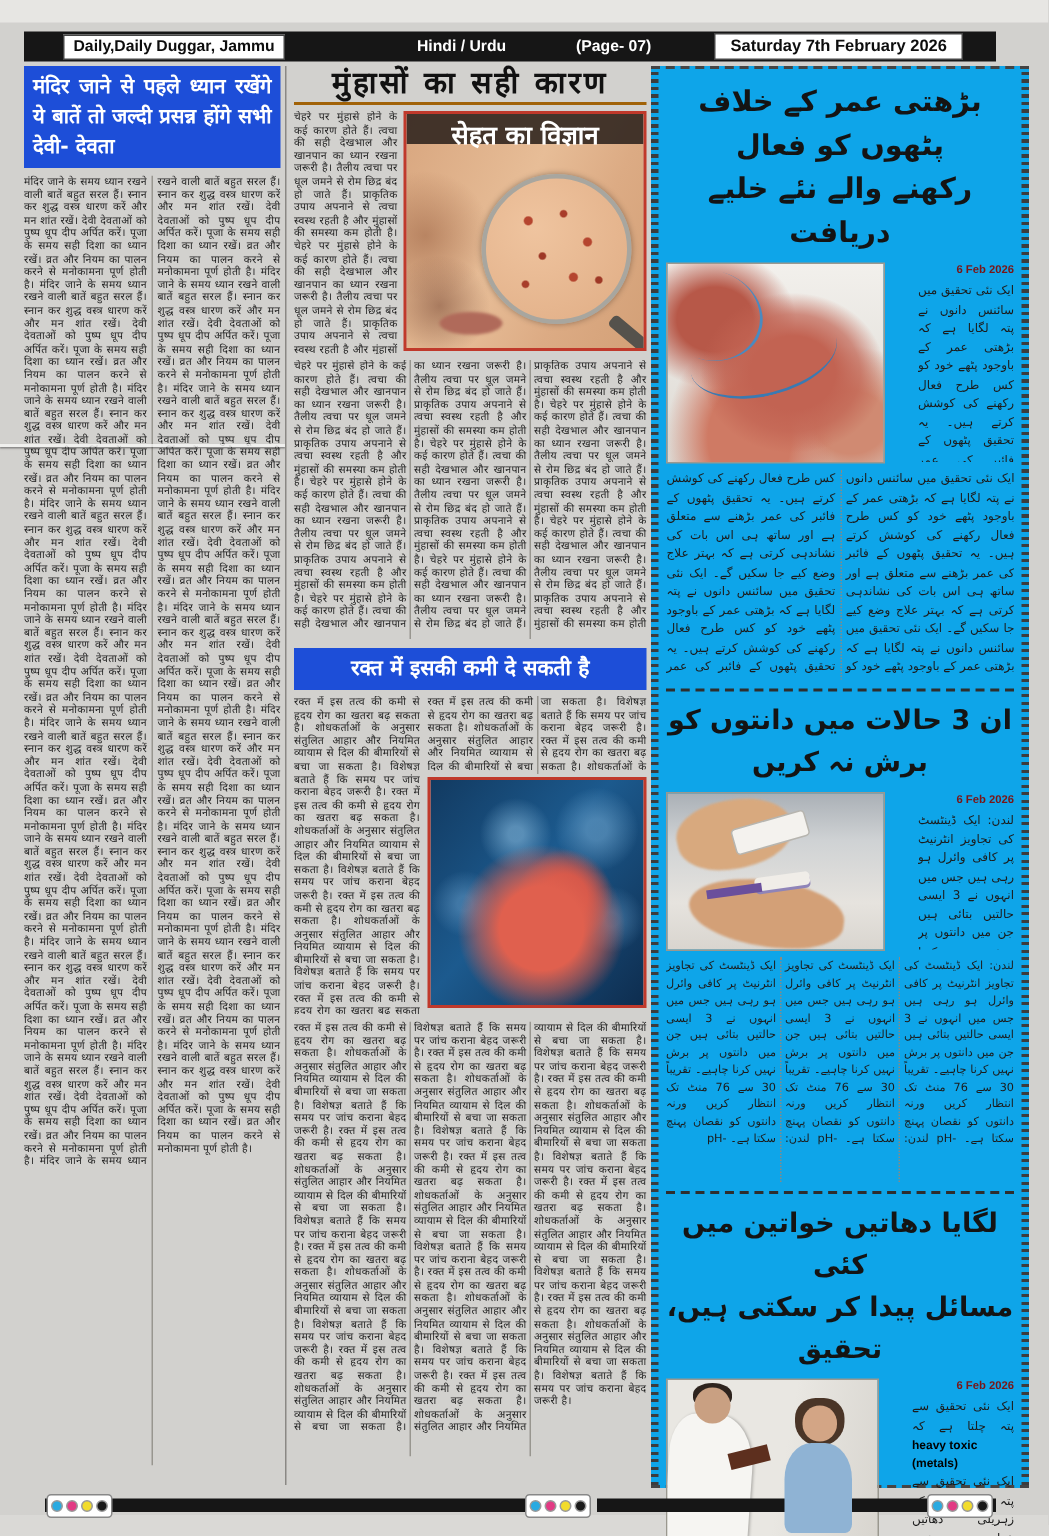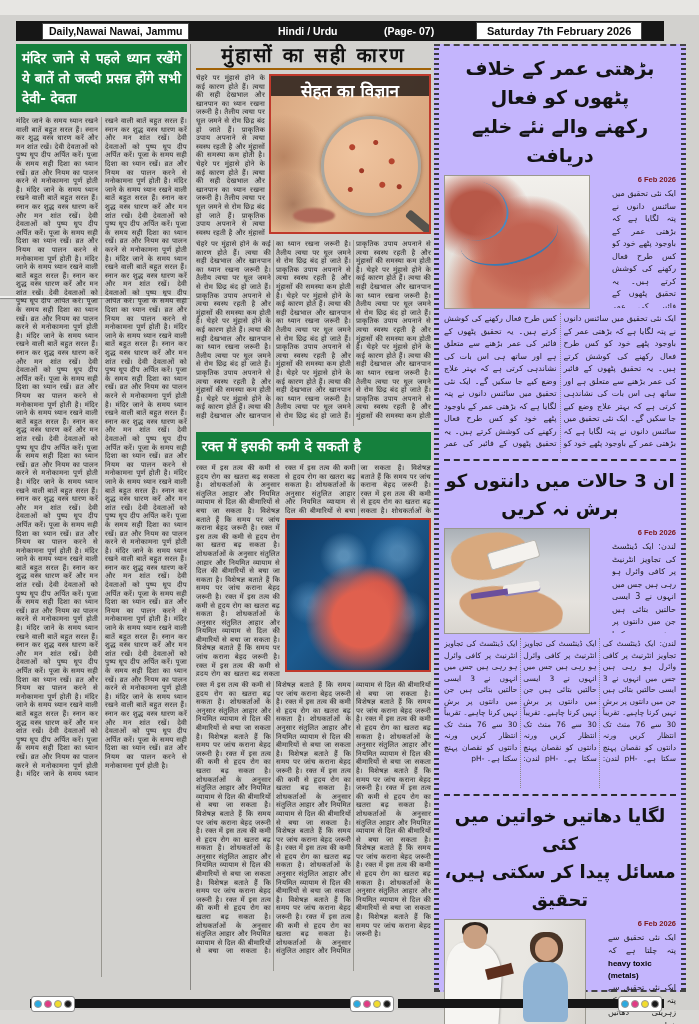--- a/index.html
+++ b/index.html
@@ -16,21 +16,21 @@
   .hdr-lang{left:262px;top:3px;color:#fff;font:bold 10.5px/14px "Liberation Sans",sans-serif;}
   .hdr-page{left:368px;top:3px;color:#fff;font:bold 10.5px/14px "Liberation Sans",sans-serif;}
   .hdr-date{left:460px;top:1px;background:#fff;color:#0d0d0d;
             font:bold 11px/16px "Liberation Sans",sans-serif;padding:0 10px;border:1px solid #444;}
 
   
   .tiny{font-size:7px;line-height:8.6px;color:#1e1e1e;text-align:justify;
         letter-spacing:.2px;filter:blur(.35px);overflow:hidden;}
   .rule2{column-count:2;column-gap:7px;column-rule:1px solid #98968f;}
   .rule3{column-count:3;column-gap:5px;column-rule:1px solid #98968f;}
-  .blackbox{background:#15803d;color:#fff;padding:4px 6px;}
+  .blackbox{background:#1d4ed8;color:#fff;padding:4px 6px;}
 
   
   .left-sec{left:16px;top:44px;width:171px;height:946px;}
   .left-head{font-weight:bold;font-size:13.5px;line-height:20px;text-align:justify;}
   .left-body{margin-top:5px;height:860px;}
   .crease{left:0;top:296px;width:190px;height:2px;background:rgba(250,250,248,.75);
           box-shadow:0 1px 1px rgba(60,60,60,.5);}
 
   
   .mid-sec{left:190px;top:44px;width:241px;height:946px;border-left:1px solid #8a8884;
@@ -56,38 +56,38 @@
       radial-gradient(circle at 55% 25%, #a83d2a 2px, transparent 3px),
       radial-gradient(circle at 72% 45%, #b5452f 2.5px, transparent 3.5px),
       radial-gradient(circle at 40% 55%, #9e3826 2px, transparent 3px),
       radial-gradient(circle at 62% 70%, #b5452f 2.5px, transparent 3.5px),
       radial-gradient(circle at 28% 75%, #a83d2a 2px, transparent 3px),
       radial-gradient(circle at 80% 72%, #9e3826 2px, transparent 3px),
       radial-gradient(circle at 35% 35%, #efc49f, #e0ad85);}
   .glass-handle{position:absolute;right:-14px;bottom:2px;width:40px;height:9px;background:#55524c;
                 border-radius:3px;transform:rotate(40deg);}
   .mid-blockA{margin-top:4px;height:186px;}
-  .heart-head{margin-top:6px;font-weight:bold;font-size:14px;line-height:20px;}
+  .heart-head{margin-top:6px;font-weight:bold;font-size:14px;line-height:20px;text-align:center;}
   .mid-rowB{display:flex;gap:5px;margin-top:4px;height:212px;}
   .mid-colB{width:84px;height:100%;}
   .rightB{flex:1;}
   .rightB-top{height:52px;column-count:2;column-gap:5px;column-rule:1px solid #98968f;}
   .heart-img{width:142px;height:150px;border:2px solid #c0392b;margin-top:2px;
     background:
       radial-gradient(circle at 52% 66%, #e0604e 0 28px, rgba(224,96,78,.55) 42px, transparent 56px),
       radial-gradient(circle at 63% 52%, #c94f46 0 15px, transparent 32px),
       radial-gradient(circle at 40% 24%, rgba(142,192,226,.55) 0 5px, transparent 24px),
       radial-gradient(circle at 78% 22%, rgba(122,176,216,.5) 0 7px, transparent 28px),
       radial-gradient(circle at 16% 55%, rgba(112,166,210,.45) 0 5px, transparent 22px),
       radial-gradient(circle at 85% 62%, rgba(112,166,210,.4) 0 5px, transparent 22px),
       linear-gradient(130deg,#123a61 0%,#1c5a8e 45%,#0e2d4f 100%);}
   .mid-blockB2{margin-top:5px;height:290px;}
 
   
-  .urdu-sec{left:434px;top:44px;width:252px;height:948px;background:#c4b5fd;
+  .urdu-sec{left:434px;top:44px;width:252px;height:948px;background:#0ea5e9;
             padding:0 10px;box-sizing:border-box;border-top:2px dashed #444;border-bottom:2px dashed #444;}
   .urdu-sec::before,.urdu-sec::after{content:"";position:absolute;top:0;bottom:0;width:5px;
       background:repeating-linear-gradient(0deg,#3c3c3c 0 2px,transparent 2px 5px);}
   .urdu-sec::before{left:0;} .urdu-sec::after{right:0;}
   .u-head{direction:rtl;text-align:center;font-weight:bold;color:#141414;}
   .u-head1{margin-top:8px;font-size:19px;line-height:29px;}
   .u-head2{margin-top:4px;font-size:18px;line-height:28px;}
   .u-row{display:flex;gap:22px;margin-top:5px;}
   .u-img{flex:none;border:1px solid #9a988f;}
   .u-side{flex:1;direction:rtl;}
@@ -148,21 +148,21 @@
           display:flex;align-items:center;gap:2px;padding:0 2px;}
   .dot{width:8px;height:8px;border-radius:50%;border:1px solid #9a9a9a;box-sizing:border-box;}
 </style>
 </head>
 <body>
 
 <div class="abs topstrip"></div>
 <div class="abs botstrip"></div>
 
 <div class="abs hdr">
-  <span class="abs hdr-name">Daily,Nawai Nawai, Jammu</span>
+  <span class="abs hdr-name">Daily,Daily Duggar, Jammu</span>
   <span class="abs hdr-lang">Hindi / Urdu</span>
   <span class="abs hdr-page">(Page- 07)</span>
   <span class="abs hdr-date">Saturday 7th February 2026</span>
 </div>
 
 <div class="abs left-sec">
   <div class="blackbox left-head">मंदिर जाने से पहले ध्यान रखेंगे ये बातें तो जल्दी प्रसन्न होंगे सभी देवी- देवता</div>
   <div class="left-body tiny rule2">मंदिर जाने के समय ध्यान रखने वाली बातें बहुत सरल हैं। स्नान कर शुद्ध वस्त्र धारण करें और मन शांत रखें। देवी देवताओं को पुष्प धूप दीप अर्पित करें। पूजा के समय सही दिशा का ध्यान रखें। व्रत और नियम का पालन करने से मनोकामना पूर्ण होती है। मंदिर जाने के समय ध्यान रखने वाली बातें बहुत सरल हैं। स्नान कर शुद्ध वस्त्र धारण करें और मन शांत रखें। देवी देवताओं को पुष्प धूप दीप अर्पित करें। पूजा के समय सही दिशा का ध्यान रखें। व्रत और नियम का पालन करने से मनोकामना पूर्ण होती है। मंदिर जाने के समय ध्यान रखने वाली बातें बहुत सरल हैं। स्नान कर शुद्ध वस्त्र धारण करें और मन शांत रखें। देवी देवताओं को पुष्प धूप दीप अर्पित करें। पूजा के समय सही दिशा का ध्यान रखें। व्रत और नियम का पालन करने से मनोकामना पूर्ण होती है। मंदिर जाने के समय ध्यान रखने वाली बातें बहुत सरल हैं। स्नान कर शुद्ध वस्त्र धारण करें और मन शांत रखें। देवी देवताओं को पुष्प धूप दीप अर्पित करें। पूजा के समय सही दिशा का ध्यान रखें। व्रत और नियम का पालन करने से मनोकामना पूर्ण होती है। मंदिर जाने के समय ध्यान रखने वाली बातें बहुत सरल हैं। स्नान कर शुद्ध वस्त्र धारण करें और मन शांत रखें। देवी देवताओं को पुष्प धूप दीप अर्पित करें। पूजा के समय सही दिशा का ध्यान रखें। व्रत और नियम का पालन करने से मनोकामना पूर्ण होती है। मंदिर जाने के समय ध्यान रखने वाली बातें बहुत सरल हैं। स्नान कर शुद्ध वस्त्र धारण करें और मन शांत रखें। देवी देवताओं को पुष्प धूप दीप अर्पित करें। पूजा के समय सही दिशा का ध्यान रखें। व्रत और नियम का पालन करने से मनोकामना पूर्ण होती है। मंदिर जाने के समय ध्यान रखने वाली बातें बहुत सरल हैं। स्नान कर शुद्ध वस्त्र धारण करें और मन शांत रखें। देवी देवताओं को पुष्प धूप दीप अर्पित करें। पूजा के समय सही दिशा का ध्यान रखें। व्रत और नियम का पालन करने से मनोकामना पूर्ण होती है। मंदिर जाने के समय ध्यान रखने वाली बातें बहुत सरल हैं। स्नान कर शुद्ध वस्त्र धारण करें और मन शांत रखें। देवी देवताओं को पुष्प धूप दीप अर्पित करें। पूजा के समय सही दिशा का ध्यान रखें। व्रत और नियम का पालन करने से मनोकामना पूर्ण होती है। मंदिर जाने के समय ध्यान रखने वाली बातें बहुत सरल हैं। स्नान कर शुद्ध वस्त्र धारण करें और मन शांत रखें। देवी देवताओं को पुष्प धूप दीप अर्पित करें। पूजा के समय सही दिशा का ध्यान रखें। व्रत और नियम का पालन करने से मनोकामना पूर्ण होती है। मंदिर जाने के समय ध्यान रखने वाली बातें बहुत सरल हैं। स्नान कर शुद्ध वस्त्र धारण करें और मन शांत रखें। देवी देवताओं को पुष्प धूप दीप अर्पित करें। पूजा के समय सही दिशा का ध्यान रखें। व्रत और नियम का पालन करने से मनोकामना पूर्ण होती है। मंदिर जाने के समय ध्यान रखने वाली बातें बहुत सरल हैं। स्नान कर शुद्ध वस्त्र धारण करें और मन शांत रखें। देवी देवताओं को पुष्प धूप दीप अर्पित करें। पूजा के समय सही दिशा का ध्यान रखें। व्रत और नियम का पालन करने से मनोकामना पूर्ण होती है। मंदिर जाने के समय ध्यान रखने वाली बातें बहुत सरल हैं। स्नान कर शुद्ध वस्त्र धारण करें और मन शांत रखें। देवी देवताओं को पुष्प धूप दीप अर्पित करें। पूजा के समय सही दिशा का ध्यान रखें। व्रत और नियम का पालन करने से मनोकामना पूर्ण होती है। मंदिर जाने के समय ध्यान रखने वाली बातें बहुत सरल हैं। स्नान कर शुद्ध वस्त्र धारण करें और मन शांत रखें। देवी देवताओं को पुष्प धूप दीप अर्पित करें। पूजा के समय सही दिशा का ध्यान रखें। व्रत और नियम का पालन करने से मनोकामना पूर्ण होती है। मंदिर जाने के समय ध्यान रखने वाली बातें बहुत सरल हैं। स्नान कर शुद्ध वस्त्र धारण करें और मन शांत रखें। देवी देवताओं को पुष्प धूप दीप अर्पित करें। पूजा के समय सही दिशा का ध्यान रखें। व्रत और नियम का पालन करने से मनोकामना पूर्ण होती है। मंदिर जाने के समय ध्यान रखने वाली बातें बहुत सरल हैं। स्नान कर शुद्ध वस्त्र धारण करें और मन शांत रखें। देवी देवताओं को पुष्प धूप दीप अर्पित करें। पूजा के समय सही दिशा का ध्यान रखें। व्रत और नियम का पालन करने से मनोकामना पूर्ण होती है। मंदिर जाने के समय ध्यान रखने वाली बातें बहुत सरल हैं। स्नान कर शुद्ध वस्त्र धारण करें और मन शांत रखें। देवी देवताओं को पुष्प धूप दीप अर्पित करें। पूजा के समय सही दिशा का ध्यान रखें। व्रत और नियम का पालन करने से मनोकामना पूर्ण होती है। मंदिर जाने के समय ध्यान रखने वाली बातें बहुत सरल हैं। स्नान कर शुद्ध वस्त्र धारण करें और मन शांत रखें। देवी देवताओं को पुष्प धूप दीप अर्पित करें। पूजा के समय सही दिशा का ध्यान रखें। व्रत और नियम का पालन करने से मनोकामना पूर्ण होती है। मंदिर जाने के समय ध्यान रखने वाली बातें बहुत सरल हैं। स्नान कर शुद्ध वस्त्र धारण करें और मन शांत रखें। देवी देवताओं को पुष्प धूप दीप अर्पित करें। पूजा के समय सही दिशा का ध्यान रखें। व्रत और नियम का पालन करने से मनोकामना पूर्ण होती है।</div>
 </div>
 <div class="abs crease"></div>

